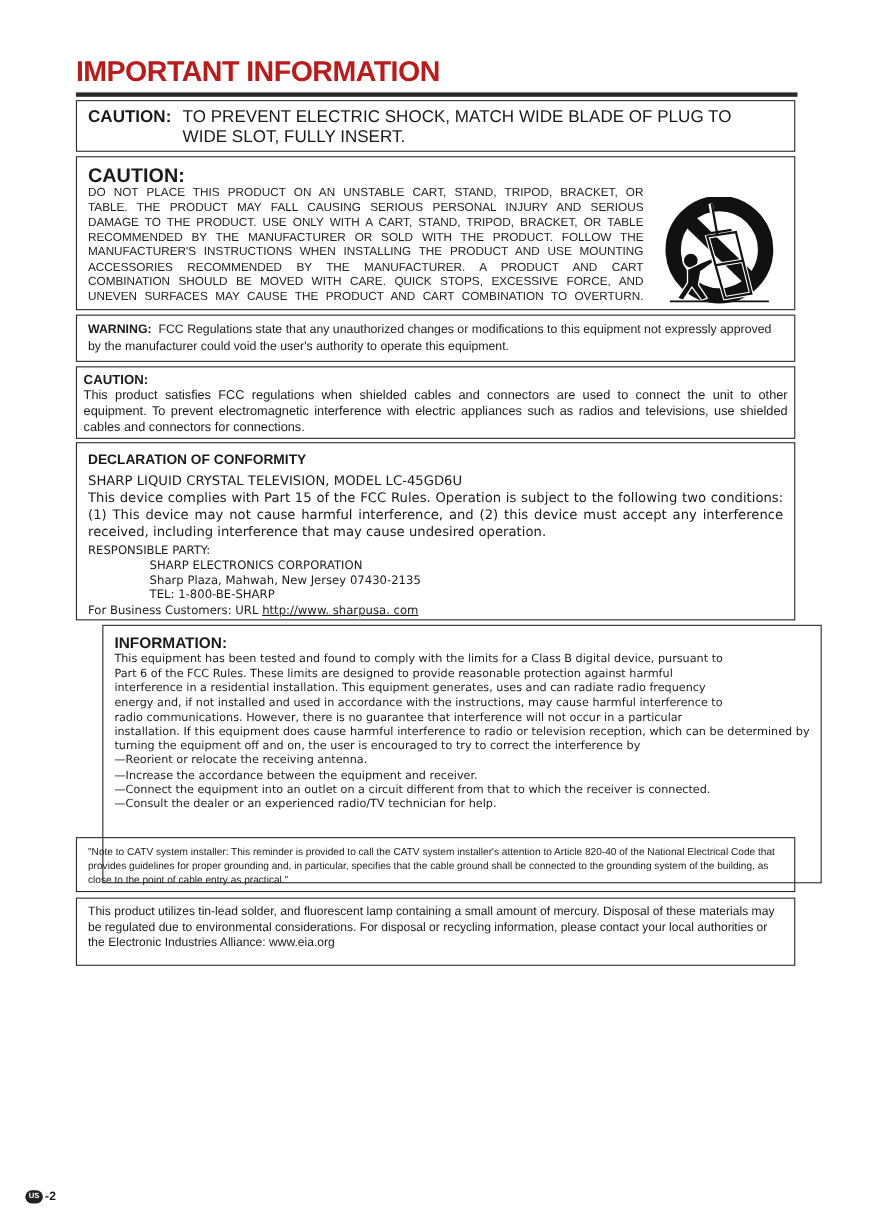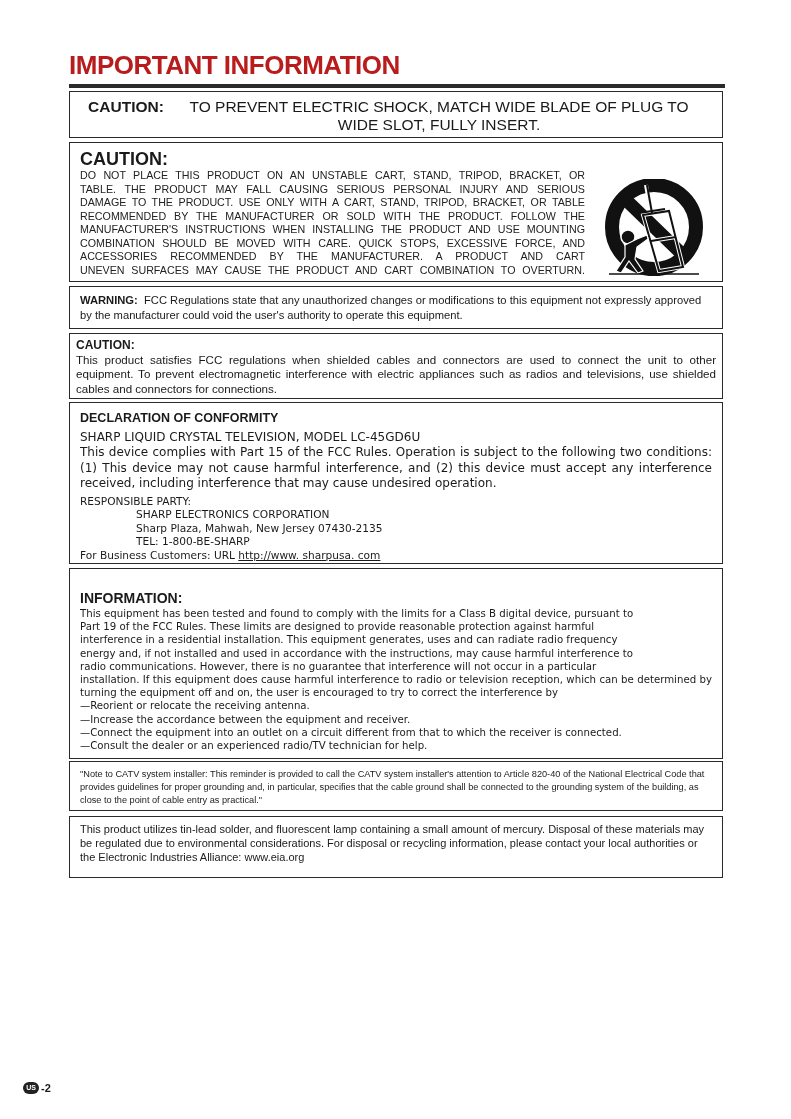--- a/index.html
+++ b/index.html
@@ -1,40 +1,40 @@
 <!DOCTYPE html>
 <html><head>
   <meta charset="utf-8">
   <style>
     html, body { margin: 0; padding: 0; background: #ffffff; }
     body { width: 791px; height: 1119px; position: relative; overflow: hidden; color: #1a1a1a; font-family: "Liberation Sans", sans-serif; }
     .page-title { position: absolute; left: 69px; top: 50px; font-size: 26px; font-weight: bold; letter-spacing: -0.5px; color: #b91c1c; }
     .title-rule { position: absolute; left: 69px; top: 84px; width: 656px; height: 4px; background: #2a2a2a; }
     .box { position: absolute; left: 69px; width: 654px; border: 1.5px solid #2a2a2a; box-sizing: border-box; }
-    .b1 { top: 91px; height: 47px; padding: 6px 10px; font-size: 15.5px; line-height: 18px; text-align: center; }
+    .b1 { top: 91px; height: 47px; padding: 6px 10px; font-size: 15.5px; line-height: 18px; }
     .b1 .lab { font-weight: bold; display: inline-block; width: 86px; vertical-align: top; }
     .b1 .txt { display: inline-block; width: 540px; vertical-align: top; }
     .b2 { top: 142px; height: 140px; padding: 6px 10px; }
     .b2 .head { font-size: 18px; font-weight: bold; line-height: 20px; }
     .b2 .body { width: 505px; font-size: 10.7px; line-height: 13.5px; text-align: justify; text-align-last: justify; color: #222; }
     .b2 .body span { display: block; text-align: justify; text-align-last: justify; }
     .b2 .icon { position: absolute; left: 533px; top: 36px; width: 102px; height: 100px; }
     .b3 { top: 286px; height: 43px; padding: 6px 10px; font-size: 11.2px; line-height: 15px; }
     .b3 .lab { font-weight: bold; }
     .b4 { top: 333px; height: 66px; padding: 4px 6px; font-size: 11.6px; line-height: 14.5px; }
     .b4 .lab { font-weight: bold; display: block; font-size: 12px; }
     .b4 .body { text-align: justify; }
     .b5 { top: 402px; height: 162px; padding: 7px 10px; font-family: "DejaVu Sans", sans-serif; }
     .b5 .lab { font-family: "Liberation Sans", sans-serif; font-weight: bold; font-size: 12.5px; line-height: 16px; margin-bottom: 4px; }
     .b5 .model { font-size: 12px; line-height: 15px; }
     .b5 .body { font-size: 12px; line-height: 15.5px; text-align: justify; margin-bottom: 3px; }
     .b5 .small { font-size: 10.6px; line-height: 13.5px; }
     .b5 .indent { padding-left: 56px; }
     .b5 a { color: #1a1a1a; text-decoration: underline; }
-    .b6 { top: 568px; height: 191px; padding: 21px 10px; font-family: "DejaVu Sans", sans-serif; font-size: 10.2px; line-height: 13.2px; }
+    .b6 { top: 568px; height: 235px; padding: 7px 10px; font-family: "DejaVu Sans", sans-serif; font-size: 10.2px; line-height: 13.2px; margin-left: 24px; }
     .b6 .lab { font-family: "Liberation Sans", sans-serif; font-weight: bold; font-size: 14px; line-height: 17px; }
     .b6 .just { text-align: justify; }
     .b7 { top: 761px; height: 50px; padding: 6px 10px; font-size: 9.2px; line-height: 13px; color: #222; }
     .b8 { top: 816px; height: 62px; padding: 5px 10px; font-size: 11px; line-height: 14px; }
     .footer { position: absolute; left: 23px; top: 1082px; display: flex; align-items: center; gap: 2px; font-size: 11px; font-weight: bold; }
     .badge { display: inline-block; width: 16px; height: 12px; border-radius: 7px; background: #222; color: #fff; font-size: 7px; line-height: 12px; text-align: center; font-weight: bold; }
   </style>
 </head>
 <body>
 
@@ -46,22 +46,22 @@
 </div>
 
 <div class="box b2">
   <div class="head">CAUTION:</div>
   <div class="body">
     <span>DO NOT PLACE THIS PRODUCT ON AN UNSTABLE CART, STAND, TRIPOD, BRACKET, OR</span>
     <span>TABLE. THE PRODUCT MAY FALL CAUSING SERIOUS PERSONAL INJURY AND SERIOUS</span>
     <span>DAMAGE TO THE PRODUCT. USE ONLY WITH A CART, STAND, TRIPOD, BRACKET, OR TABLE</span>
     <span>RECOMMENDED BY THE MANUFACTURER OR SOLD WITH THE PRODUCT. FOLLOW THE</span>
     <span>MANUFACTURER'S INSTRUCTIONS WHEN INSTALLING THE PRODUCT AND USE MOUNTING</span>
+    <span>ACCESSORIES RECOMMENDED BY THE MANUFACTURER. A PRODUCT AND CART</span>
     <span>COMBINATION SHOULD BE MOVED WITH CARE. QUICK STOPS, EXCESSIVE FORCE, AND</span>
-    <span>ACCESSORIES RECOMMENDED BY THE MANUFACTURER. A PRODUCT AND CART</span>
     <span>UNEVEN SURFACES MAY CAUSE THE PRODUCT AND CART COMBINATION TO OVERTURN.</span>
   </div>
   <svg class="icon" viewBox="0 0 102 100">
     <circle cx="51" cy="48" r="42" fill="none" stroke="#111" stroke-width="14"></circle>
     <line x1="20" y1="18" x2="82" y2="78" stroke="#111" stroke-width="13"></line>
     <g fill="none" stroke="#fff" stroke-width="4">
       <polygon points="40,36 66,32 80,88 56,92"></polygon>
       <line x1="48" y1="62" x2="73" y2="58"></line>
       <line x1="43" y1="6" x2="48" y2="34"></line>
     </g>
@@ -94,21 +94,21 @@
   <div class="small">RESPONSIBLE PARTY:</div>
   <div class="small indent">SHARP ELECTRONICS CORPORATION</div>
   <div class="small indent">Sharp Plaza, Mahwah, New Jersey 07430-2135</div>
   <div class="small indent">TEL: 1-800-BE-SHARP</div>
   <div class="small"><span>For Business Customers: URL </span><a>http://www. sharpusa. com</a></div>
 </div>
 
 <div class="box b6">
   <div class="lab">INFORMATION:</div>
   <div>This equipment has been tested and found to comply with the limits for a Class B digital device, pursuant to</div>
-  <div>Part 19 of the FCC Rules. These limits are designed to provide reasonable protection against harmful</div>
+  <div>Part 6 of the FCC Rules. These limits are designed to provide reasonable protection against harmful</div>
   <div>interference in a residential installation. This equipment generates, uses and can radiate radio frequency</div>
   <div>energy and, if not installed and used in accordance with the instructions, may cause harmful interference to</div>
   <div>radio communications. However, there is no guarantee that interference will not occur in a particular</div>
   <div class="just">installation. If this equipment does cause harmful interference to radio or television reception, which can be determined by turning the equipment off and on, the user is encouraged to try to correct the interference by</div>
   <div>—Reorient or relocate the receiving antenna.</div>
   <div>—Increase the accordance between the equipment and receiver.</div>
   <div>—Connect the equipment into an outlet on a circuit different from that to which the receiver is connected.</div>
   <div>—Consult the dealer or an experienced radio/TV technician for help.</div>
 </div>
 

